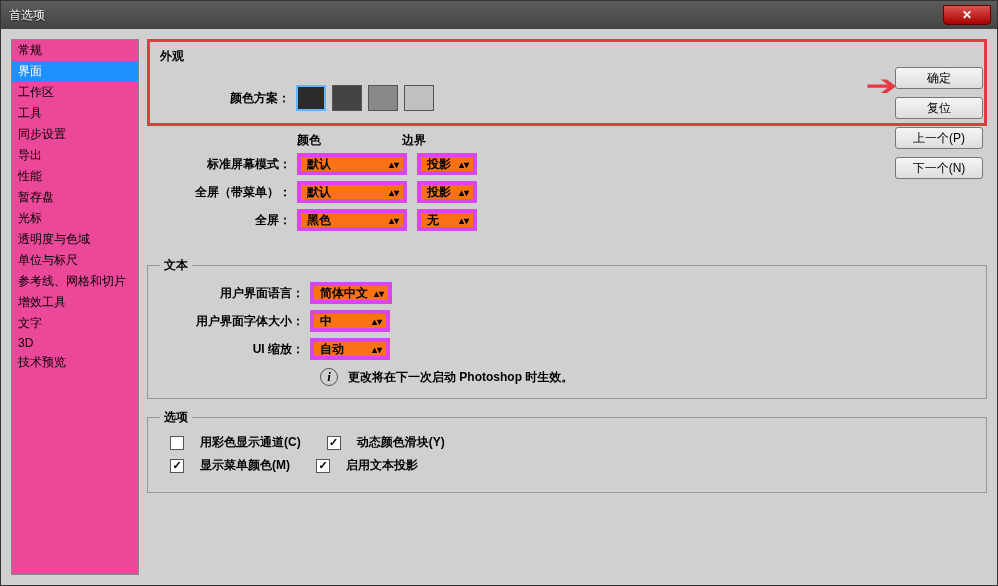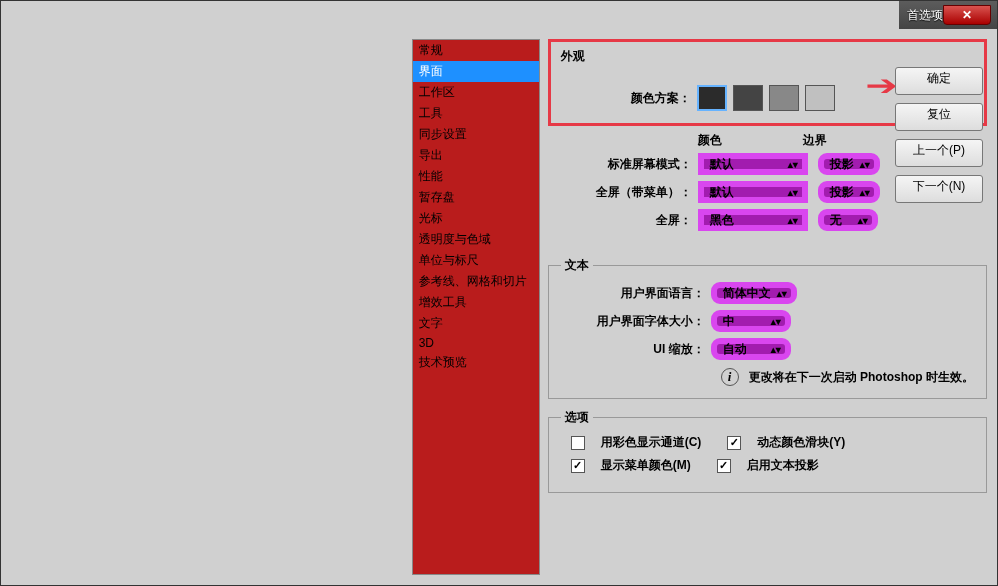--- a/index.html
+++ b/index.html
@@ -1,46 +1,46 @@
 <!DOCTYPE html>
 <html><head>
   <meta charset="utf-8">
   <style>
     * { box-sizing: border-box; margin: 0; padding: 0; }
     body { font-family: "Microsoft YaHei", SimSun, Arial, sans-serif; font-size: 12px; background: #3a3a3a; width: 998px; height: 586px; overflow: hidden; }
-    .window { width: 998px; height: 586px; background: #d0d0d0; border: 1px solid #333; display: flex; flex-direction: column; align-items: flex-end; }
+    .window { width: 998px; height: 586px; background: #d0d0d0; border: 1px solid #333; display: flex; flex-direction: column; }
     .titlebar { height: 28px; background: linear-gradient(#5c5c5c, #444); display: flex; align-items: center; justify-content: space-between; padding-left: 8px; color: #fff; }
     .titlebar-title { font-size: 12px; color: #fff; text-shadow: 0 1px 1px #000; }
     .close-btn { width: 48px; height: 20px; background: linear-gradient(#d9534f, #a00); color: #fff; text-align: center; line-height: 18px; border: 1px solid #600; border-radius: 0 0 4px 4px; margin-right: 6px; font-weight: bold; cursor: pointer; }
     .body { flex: 1; display: flex; padding: 10px; gap: 8px; background: #d0d0d0; position: relative; }
-    .sidebar { width: 128px; height: 100%; background: #b91c1c; border: 1px solid #888; overflow: auto; }
+    .sidebar { width: 128px; height: 100%; background: #ec4899; border: 1px solid #888; overflow: auto; }
     .sidebar-item { padding: 2px 6px; white-space: nowrap; cursor: pointer; }
     .sidebar-item.selected { background: #1e90ff; color: #fff; }
     .main { flex: 1; position: relative; }
     fieldset { border: 1px solid #999; margin-bottom: 10px; padding: 8px 12px 12px 12px; font-weight: bold; }
     legend { padding: 0 4px; }
     .highlight-box { border: 3px solid #e63946; padding: 6px; margin-bottom: 6px; position: relative; }
     .row { display: flex; align-items: center; margin-bottom: 6px; margin-top: 20px; }
     .label { text-align: right; width: 140px; padding-right: 6px; white-space: nowrap; }
     .swatches { display: flex; gap: 6px; }
     .swatch { width: 30px; height: 26px; border: 1px solid #555; cursor: pointer; }
     .swatch.selected { border: 2px solid #66b3ff; }
     .columns { display: flex; gap: 81px; margin-left: 150px; margin-bottom: 4px; }
-    .select { border: 6px solid #d946ef; background: #a21caf; height: 22px; padding: 0 20px 0 6px; min-width: 110px; display: inline-flex; align-items: center; position: relative; cursor: pointer; }
+    .select { border: 4px solid #d946ef; background: #f97316; height: 22px; padding: 0 20px 0 6px; min-width: 110px; display: inline-flex; align-items: center; position: relative; cursor: pointer; }
     .select .arrow { position: absolute; right: 4px; font-size: 10px; }
-    .select.small { min-width: 60px; border-radius: 9px; }
+    .select.small { min-width: 60px; }
     .section-row { display: flex; align-items: center; margin-bottom: 6px; }
     .section-row .label { width: 150px; }
     .info-icon { width: 18px; height: 18px; border: 1px solid #555; border-radius: 50%; display: inline-flex; align-items: center; justify-content: center; font-family: Georgia, serif; font-style: italic; margin-right: 10px; font-size: 13px; }
     .note-row { display: flex; align-items: center; margin-left: 160px; margin-top: 8px; }
     .checkbox-row { display: flex; gap: 26px; margin-left: 10px; margin-bottom: 6px; align-items: center; }
     .cb { display: inline-flex; align-items: center; gap: 16px; cursor: pointer; }
     .cb-box { width: 14px; height: 14px; border: 1px solid #555; background: #fff; display: inline-flex; align-items: center; justify-content: center; font-size: 11px; color: #000; line-height: 1; }
     .right-buttons { position: absolute; right: 14px; top: 38px; width: 88px; display: flex; flex-direction: column; gap: 8px; }
-    .btn { height: 28px; border: 1px solid #777; background: linear-gradient(#f5f5f5, #ddd); text-align: center; line-height: 20px; cursor: pointer; border-radius: 3px; white-space: nowrap; }
+    .btn { height: 22px; border: 1px solid #777; background: linear-gradient(#f5f5f5, #ddd); text-align: center; line-height: 20px; cursor: pointer; border-radius: 3px; white-space: nowrap; }
     .arrow-annotation { position: absolute; right: 104px; top: 40px; color: #e63946; font-size: 28px; pointer-events: none; transform: scaleX(1.4); }
   </style>
 </head>
 <body>
 
 <div class="window">
   <div class="titlebar">
     <span class="titlebar-title">首选项</span>
     <div class="close-btn">✕</div>
   </div>

